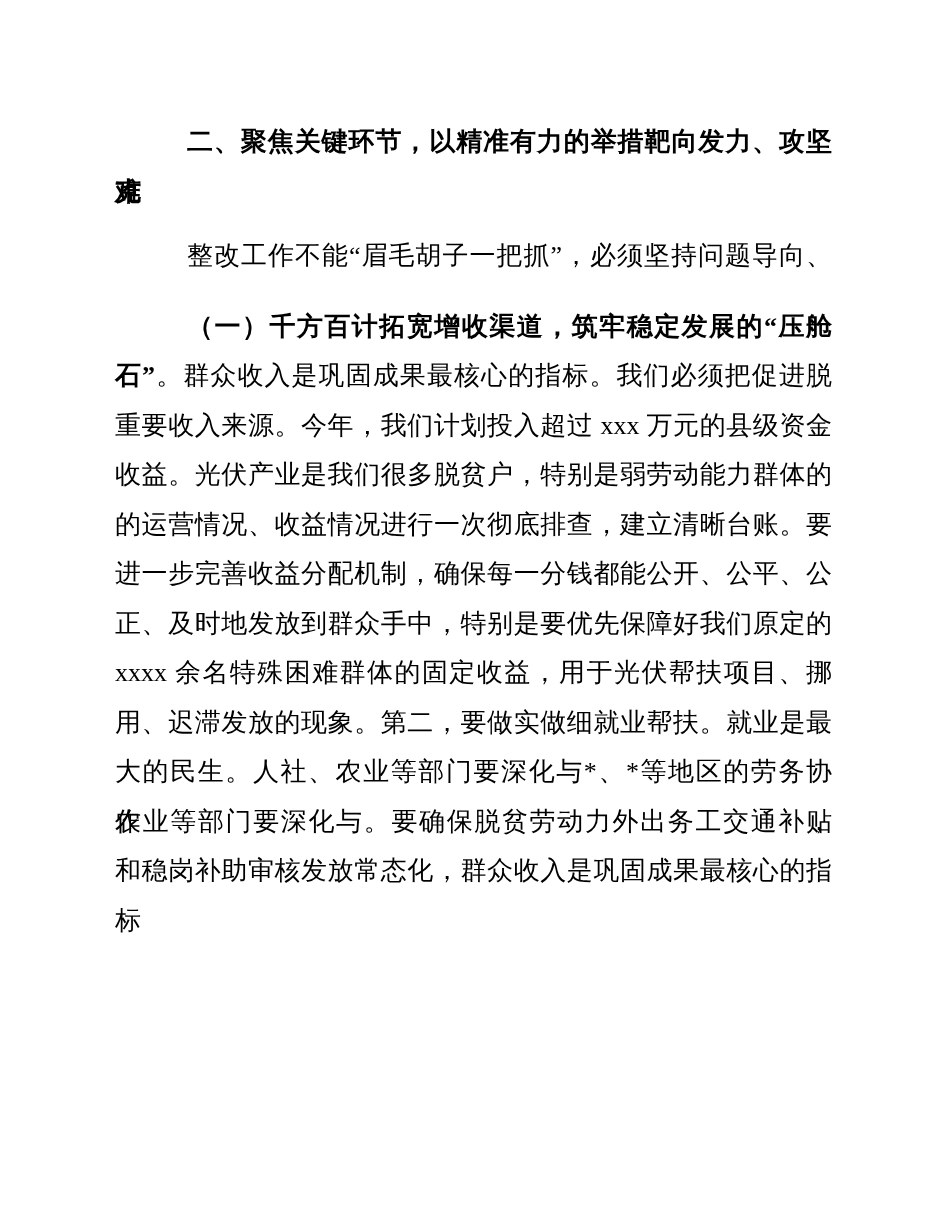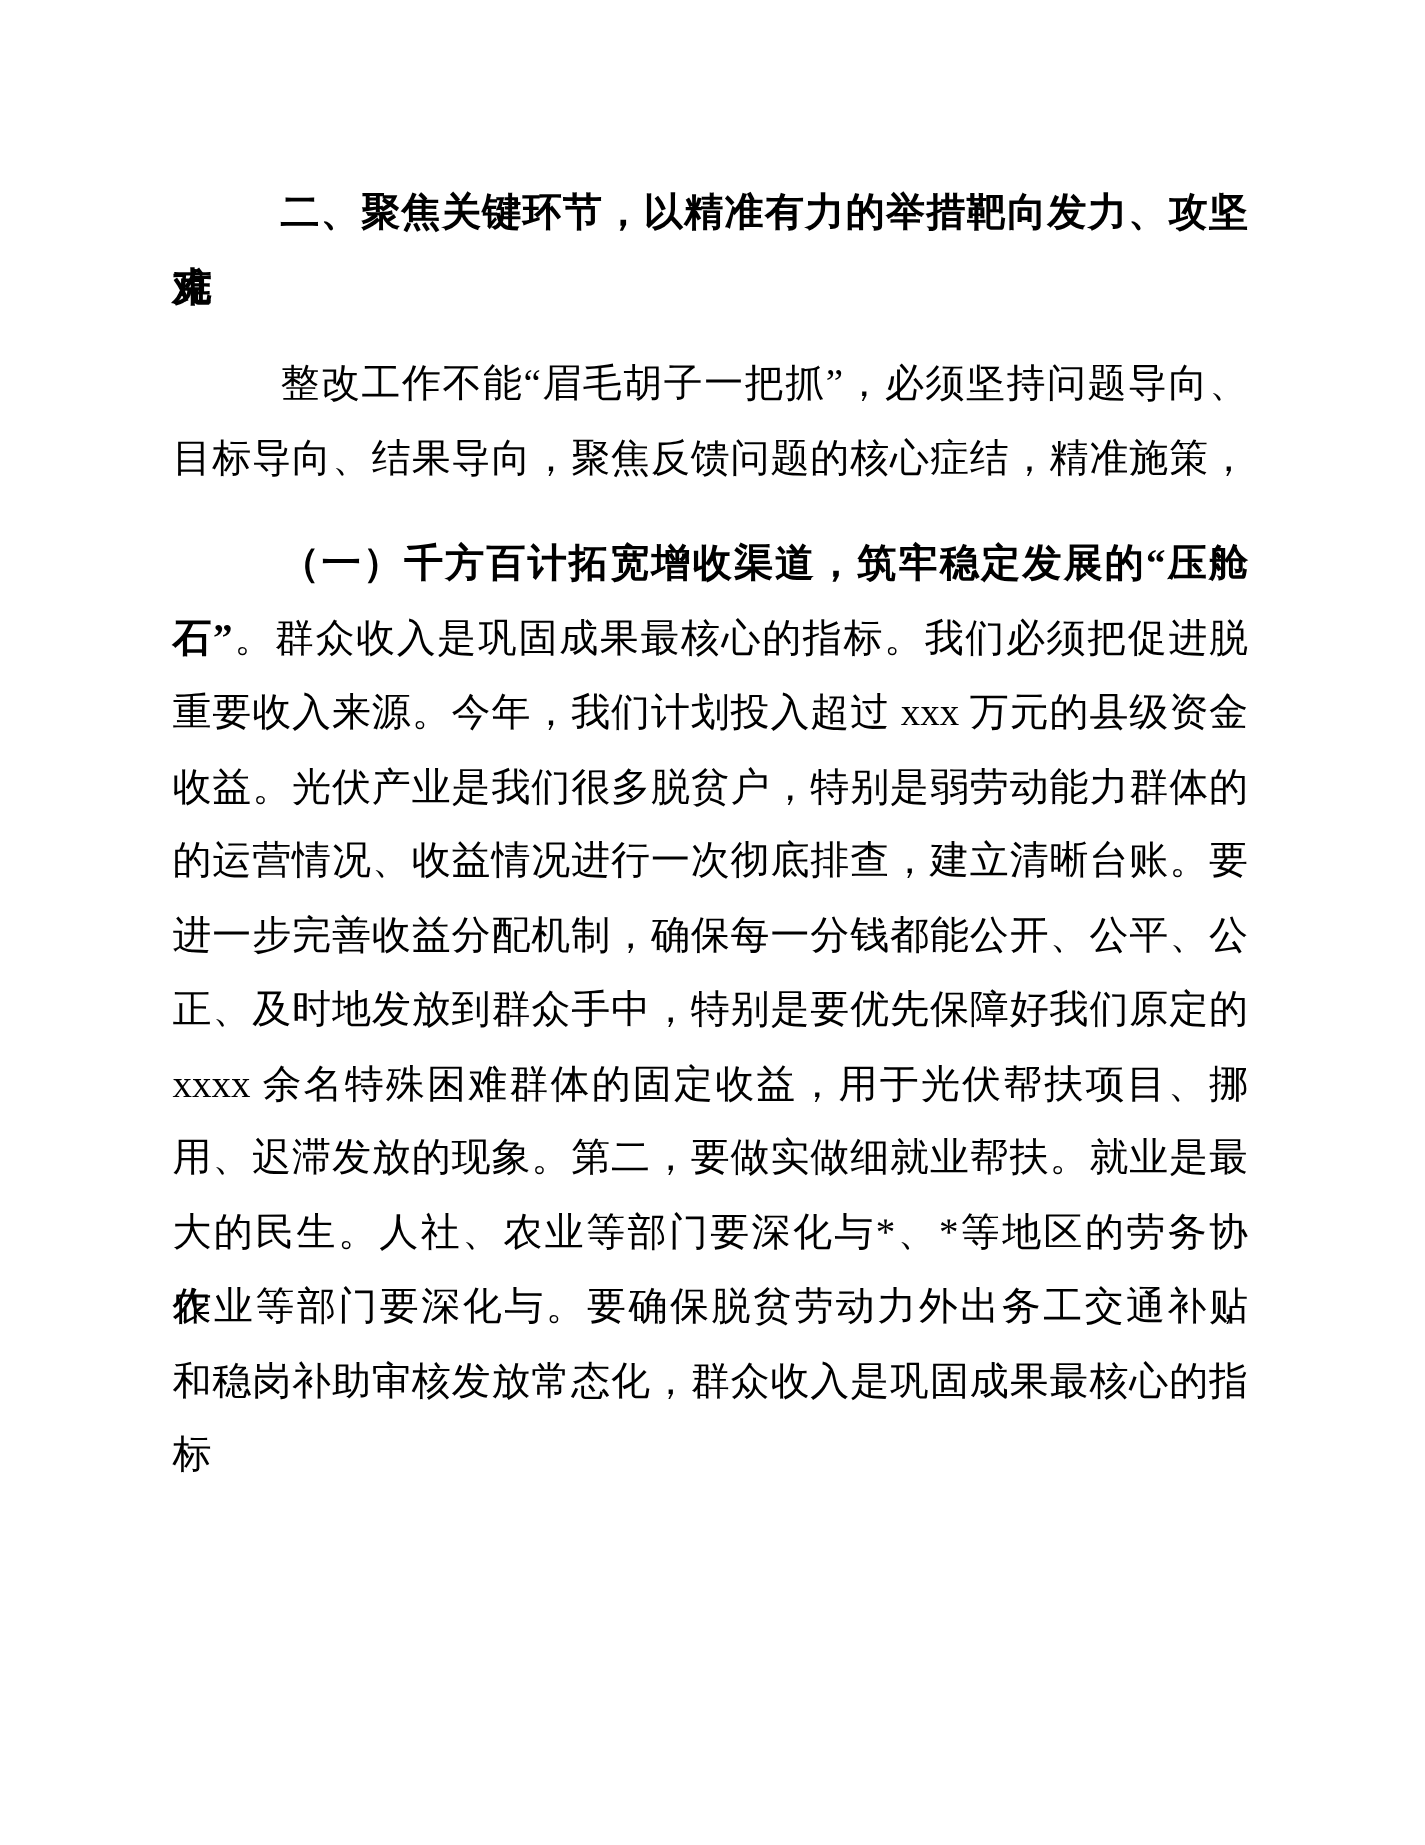--- a/index.html
+++ b/index.html
@@ -56,21 +56,20 @@
 <body>
 
 <div class="page" style="background: rgb(255, 255, 255);">
   <div class="doc" style="color: rgb(0, 0, 0);">
       <div class="para h1">
         <div class="line indent"><span class="seg bold">二、聚焦关键环节，以精准有力的举措靶向发力、攻坚克</span></div>
         <div class="line no-fill"><span class="seg bold">难</span></div>
       </div>
       <div class="para body">
         <div class="line indent"><span class="seg">整改工作不能“眉毛胡子一把抓”，必须坚持问题导向、</span></div>
-        <div class="line"><span class="seg">目标导向、结果导向，聚焦反馈问题的核心症结，精准施策，</span></div>
       </div>
       <div class="para body">
         <div class="line indent"><span class="seg bold">（一）千方百计拓宽增收渠道，筑牢稳定发展的“压舱</span></div>
         <div class="line"><span class="seg bold">石”</span><span class="seg">。群众收入是巩固成果最核心的指标。我们必须把促进脱</span></div>
         <div class="line"><span class="seg">重要收入来源。今年，我们计划投入超过 xxx 万元的县级资金</span></div>
         <div class="line"><span class="seg">收益。光伏产业是我们很多脱贫户，特别是弱劳动能力群体的</span></div>
         <div class="line"><span class="seg">的运营情况、收益情况进行一次彻底排查，建立清晰台账。要</span></div>
         <div class="line"><span class="seg">进一步完善收益分配机制，确保每一分钱都能公开、公平、公</span></div>
         <div class="line"><span class="seg">正、及时地发放到群众手中，特别是要优先保障好我们原定的</span></div>
         <div class="line"><span class="seg">xxxx 余名特殊困难群体的固定收益，用于光伏帮扶项目、挪</span></div>

